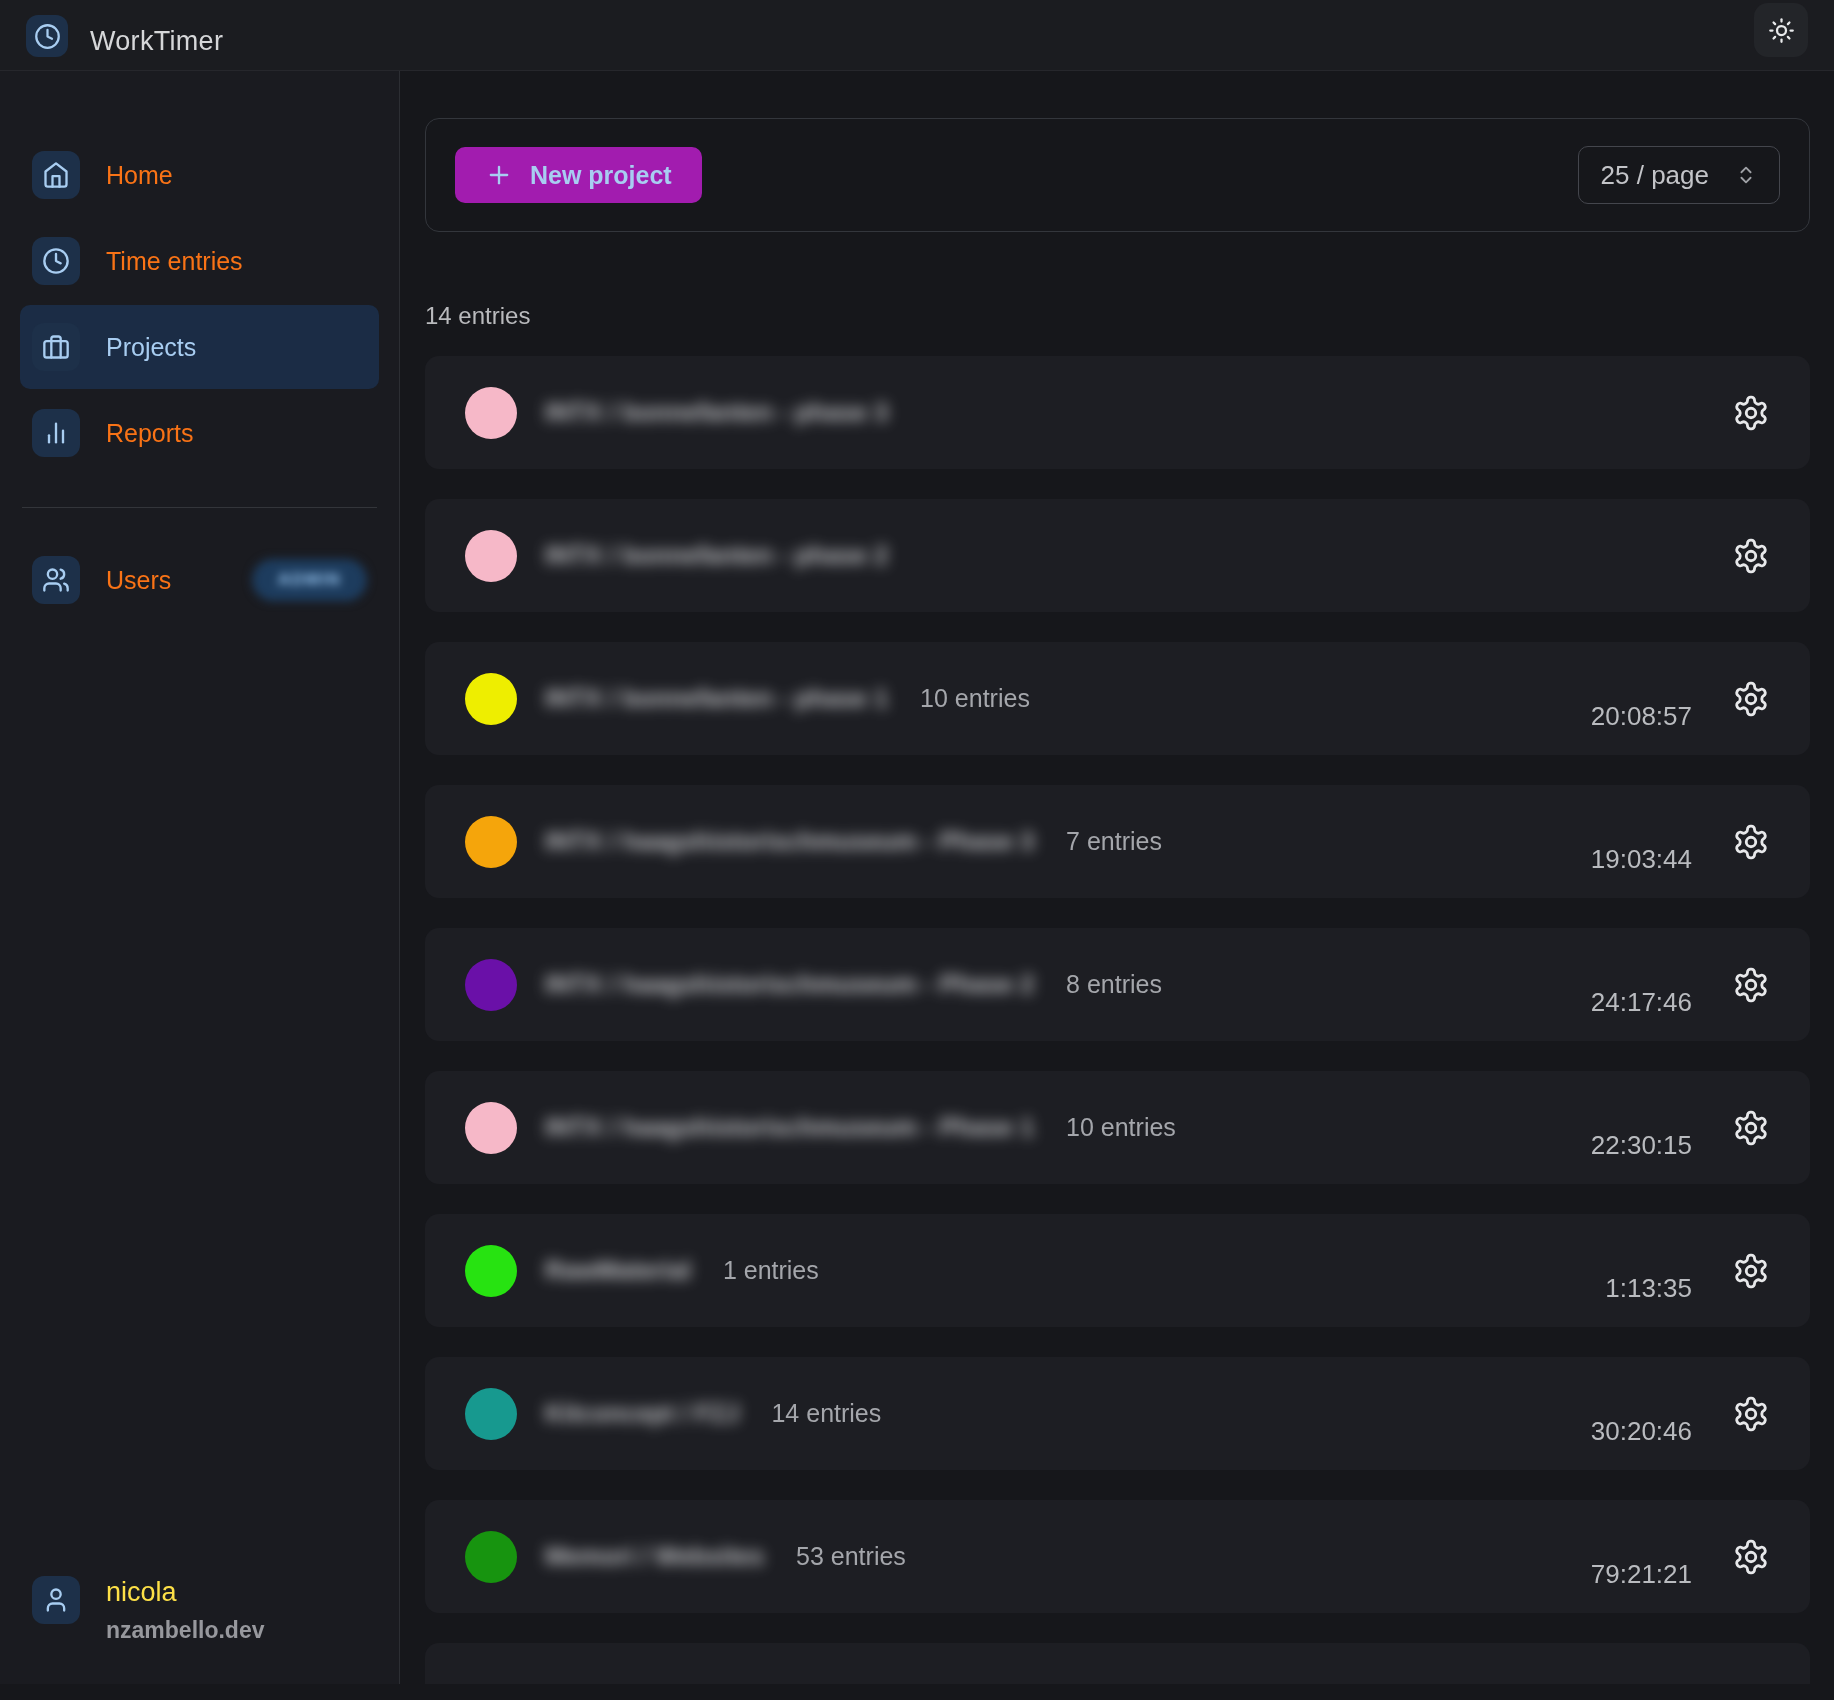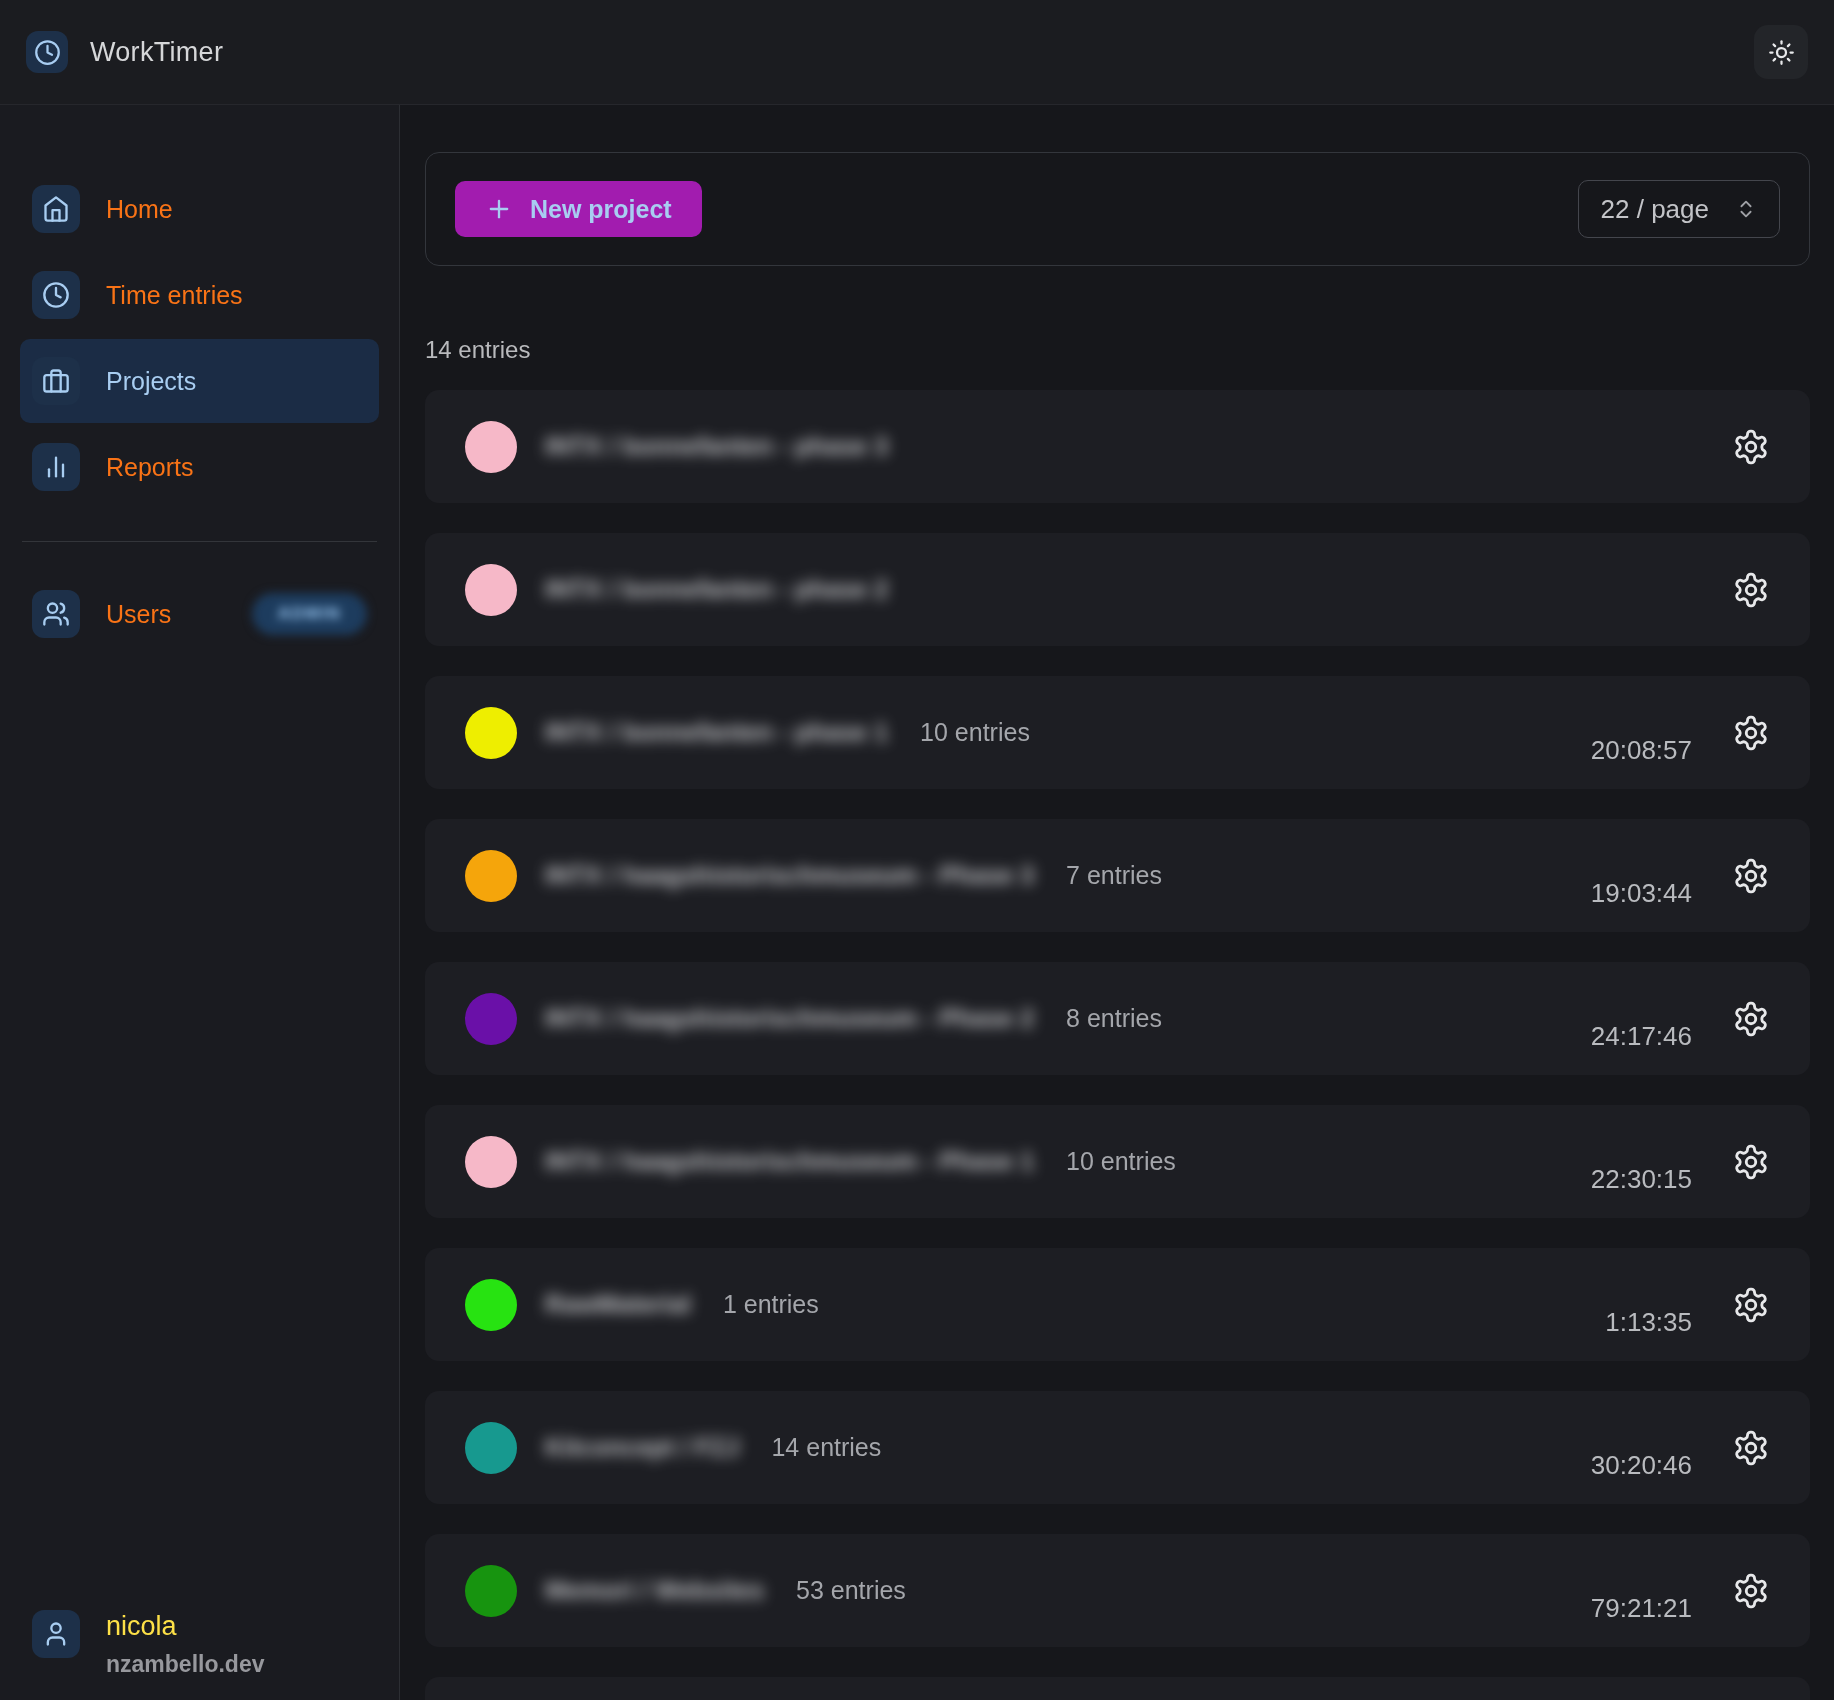--- a/index.html
+++ b/index.html
@@ -6,22 +6,22 @@
   html,body { margin:0; padding:0; }
   body {
     width:1834px; height:1700px; overflow:hidden;
     background:#16171b; color:#d8d9db;
     font-family:"Liberation Sans", sans-serif;
   }
   svg { display:block; }
 
   
   .topbar {
-    height:105px; background:#1b1c20; border-bottom:1px solid #26272c;
-    display:flex; align-items:center; padding:13px 26px;
+    height:71px; background:#1b1c20; border-bottom:1px solid #26272c;
+    display:flex; align-items:flex-end; padding:13px 26px;
   }
   .logo-tile {
     width:42px; height:42px; border-radius:12px; background:#1d3049;
     color:#a8cdf1; display:flex; align-items:center; justify-content:center; flex:none;
   }
   .logo-tile svg { width:27px; height:27px; }
   .app-title { font-size:27px; margin-left:22px; color:#d6d7d9; font-weight:500; letter-spacing:.3px; }
   .theme-btn {
     margin-left:auto; width:54px; height:54px; border-radius:14px; background:#232529;
     border:none; color:#e8e9eb; display:flex; align-items:center; justify-content:center; cursor:pointer;
@@ -206,21 +206,21 @@
       <button class="new-project-btn">
         <span>
           <svg viewBox="0 0 24 24" fill="none" stroke="currentColor" stroke-width="2" stroke-linecap="round" stroke-linejoin="round">
             <path d="M5 12h14"></path>
               <path d="M12 5v14"></path>
           </svg>
         </span>
         <span>New project</span>
       </button>
       <button class="page-select">
-        <span>22 / page</span>
+        <span>25 / page</span>
         <span>
           <svg viewBox="0 0 24 24" fill="none" stroke="currentColor" stroke-width="2" stroke-linecap="round" stroke-linejoin="round">
             <path d="m7 15 5 5 5-5"></path>
               <path d="m7 9 5-5 5 5"></path>
           </svg>
         </span>
       </button>
     </div>
 
     <div class="count-label">14 entries</div>

